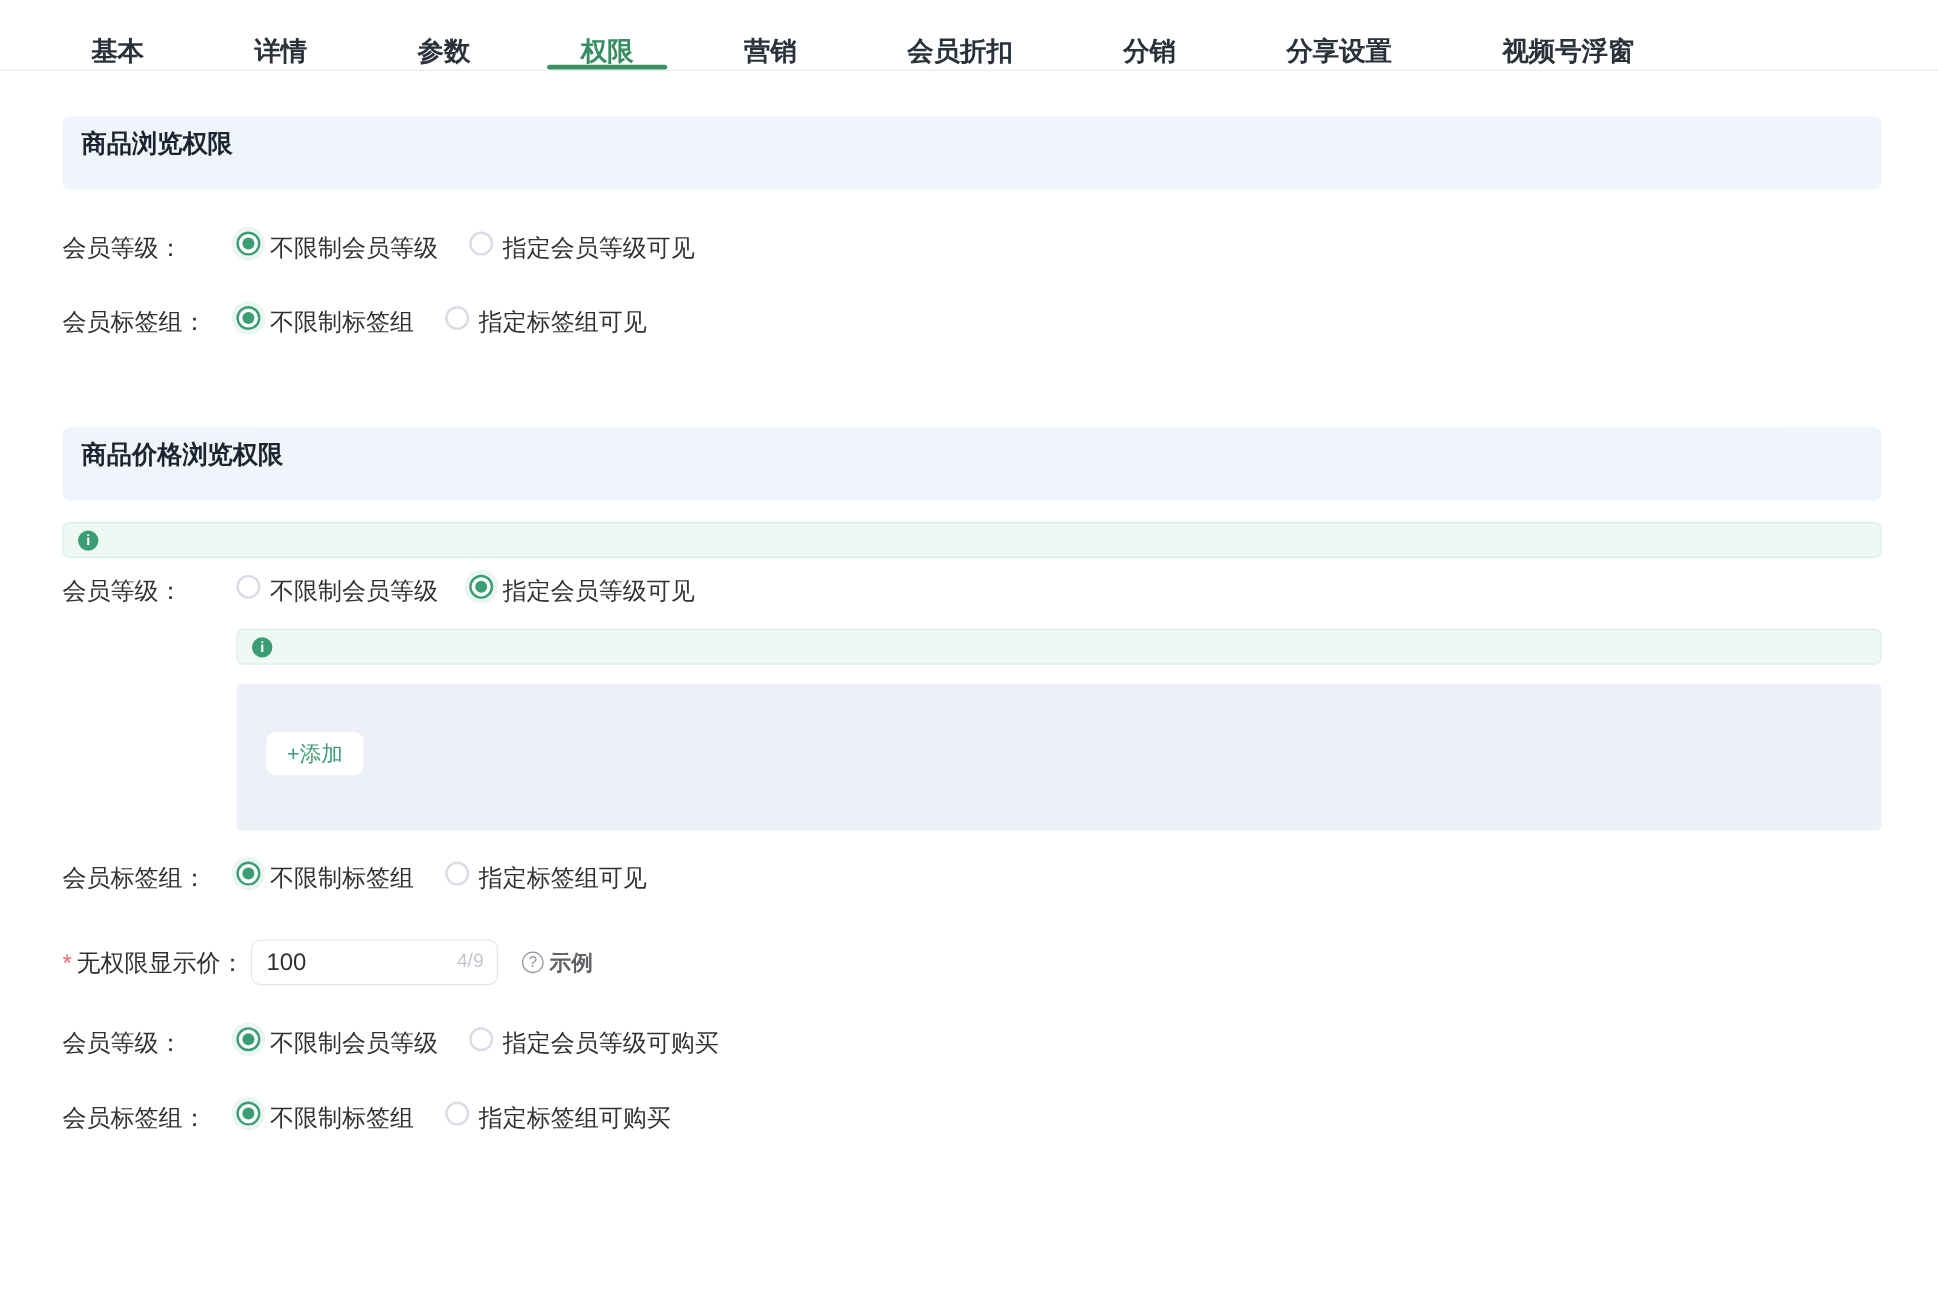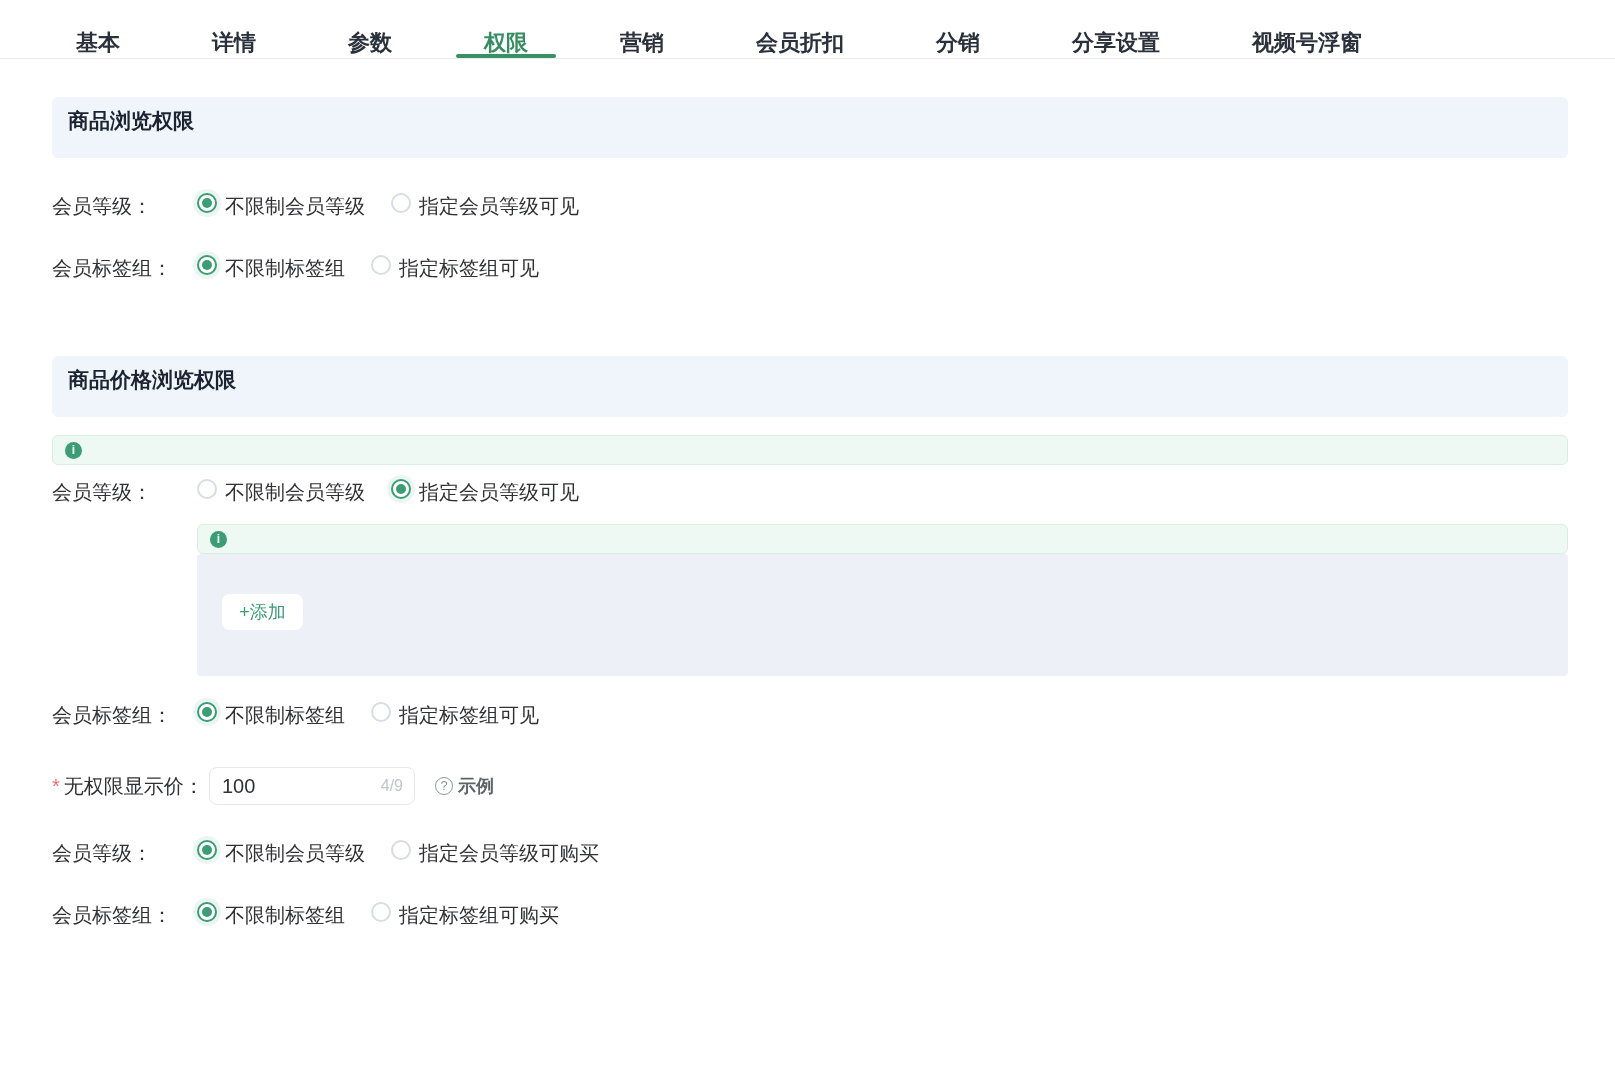--- a/index.html
+++ b/index.html
@@ -48,21 +48,21 @@
   .alert { display:flex; align-items:center; gap:10px; height:30px;
     background:#eff9f4; border:1px solid #d8eee3; border-radius:6px;
     padding:0 12px; font-size:18px; color:#64746d; }
   .alert.full { margin-top:18px; }
   .alert.nested { margin-top:18px; margin-left:145px; }
   .info-icon { width:17px; height:17px; border-radius:50%; background:#3a9d74;
     color:#fff; font-size:12px; font-weight:bold; line-height:17px;
     text-align:center; flex-shrink:0; font-style:normal; }
 
   
-  .add-panel { margin-left:145px; height:122px;
+  .add-panel { margin-top:16px; margin-left:145px; height:122px;
     background:#eef0f8; border-radius:4px; padding:40px 0 0 25px; }
   .add-btn { display:inline-block; width:81px; height:36px; line-height:36px;
     text-align:center; background:#fff; border:none; border-radius:8px;
     font-size:18px; color:#3a9d74; cursor:pointer;
     font-family:"Liberation Sans","DejaVu Sans",sans-serif; }
 
   
   .price-row { display:flex; align-items:center; gap:22px; height:38px;
     margin-top:38px; }
   .input-wrap { position:relative; width:218px; height:38px;padding-left:12px; }

